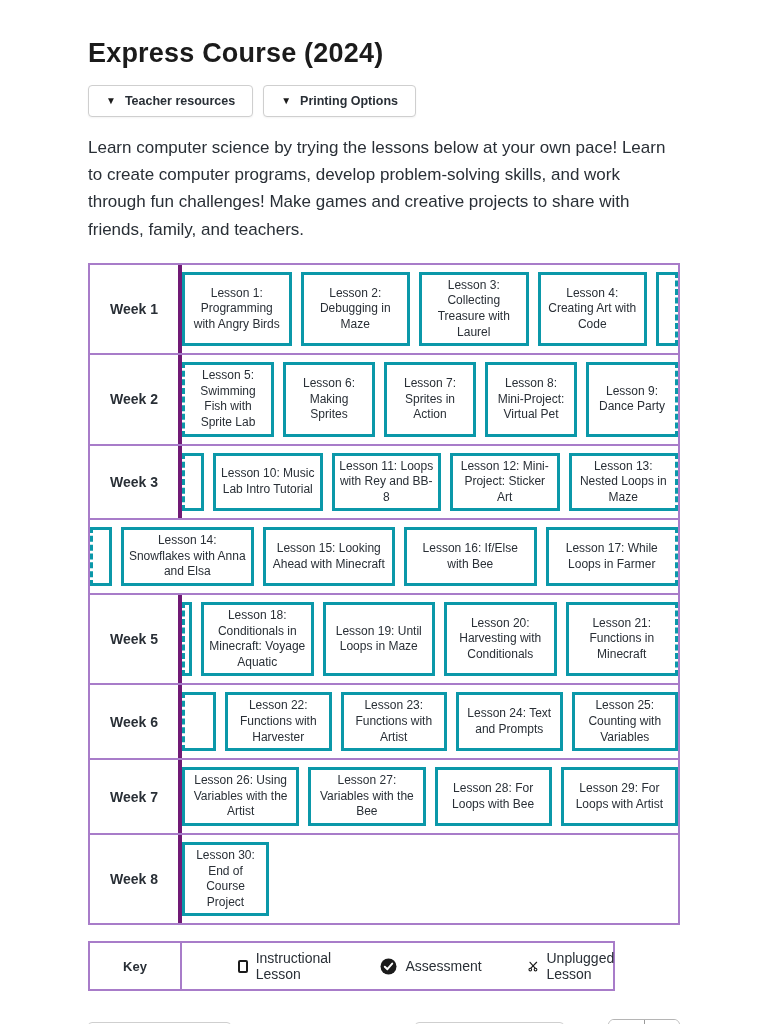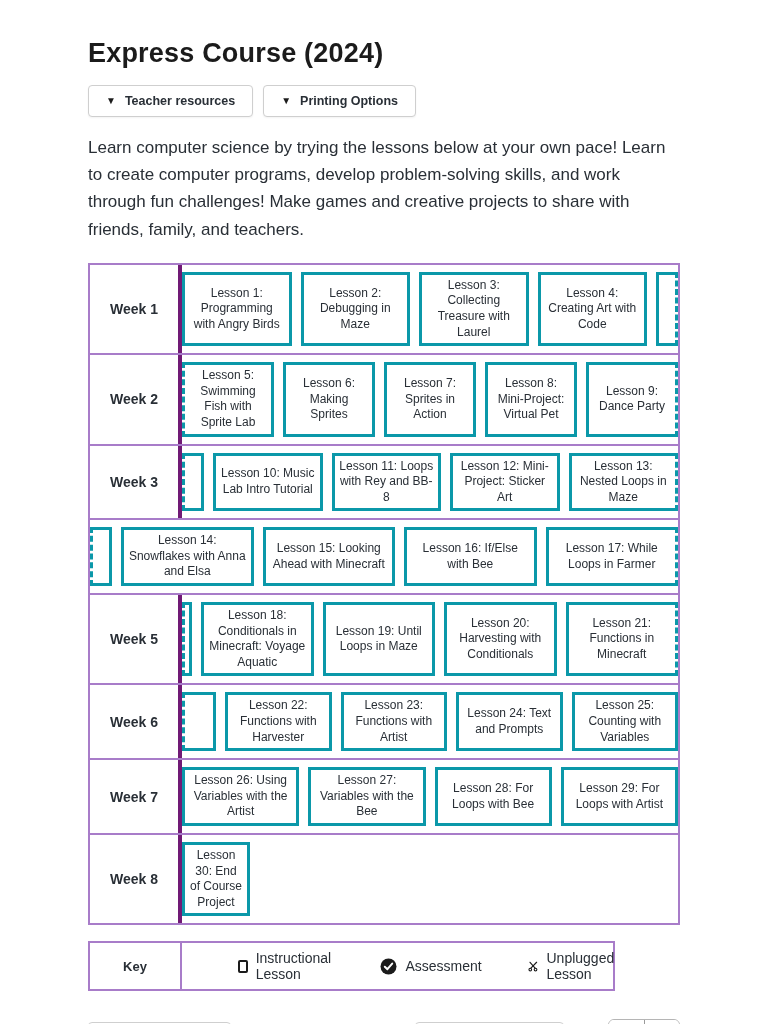--- a/index.html
+++ b/index.html
@@ -27,21 +27,21 @@
                 align-items: center; justify-content: center; font-weight: bold; font-size: 14px; }
   .lessons-cell { flex: 1; display: flex; gap: 9px; padding: 7px 0; align-items: stretch; }
   .lesson { flex: 1 1 0; border: 3px solid #0b98a9; background: #fff; display: flex;
             align-items: center; justify-content: center; text-align: center;
             font-size: 12px; line-height: 1.3; padding: 3px 4px; cursor: pointer; }
   .lesson.cut-left  { border-left-style: dashed; }
   .lesson.cut-right { border-right-style: dashed; }
   .lesson.stub { flex: 0 0 auto; width: 22px; padding: 0; }
   .lesson.stub.s { width: 10px; }
   .lesson.stub.l { width: 34px; }
-  .lesson.fit { flex: 0 0 auto; width: 68px; }
+  .lesson.fit { flex: 0 0 auto; width: 87px; }
 
   
   .key-box { margin-top: 16px; border: 2px solid #a87cc9; width: 527px; display: flex; min-height: 50px; }
   .key-label { flex: 0 0 92px; border-right: 2px solid #a87cc9; display: flex;
                align-items: center; justify-content: center; font-weight: bold; font-size: 13px; }
   .key-content { flex: 1; display: flex; align-items: center; gap: 46px; padding-left: 56px; font-size: 14px; }
   .key-item { display: flex; align-items: center; gap: 8px; }
   .sq-icon { width: 13px; height: 13px; border: 2px solid #1b1b1b; border-radius: 2px; background: #fff; }
 
   

